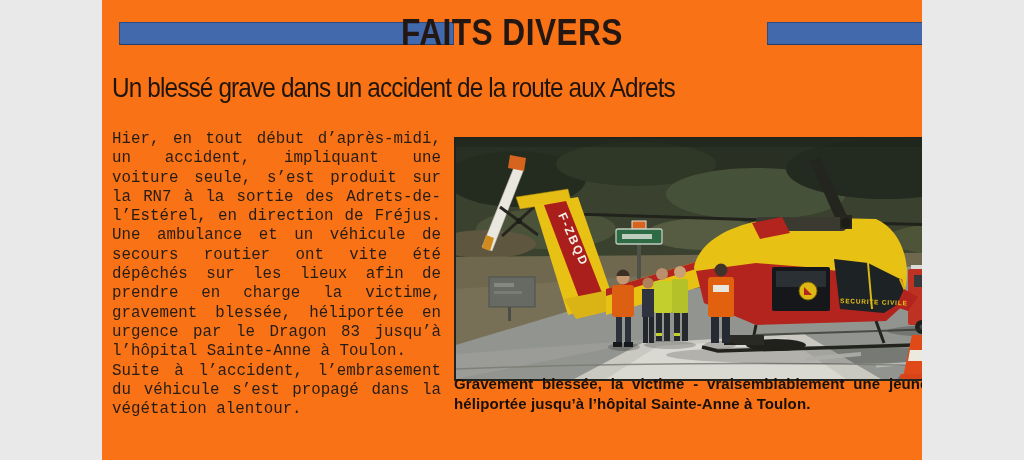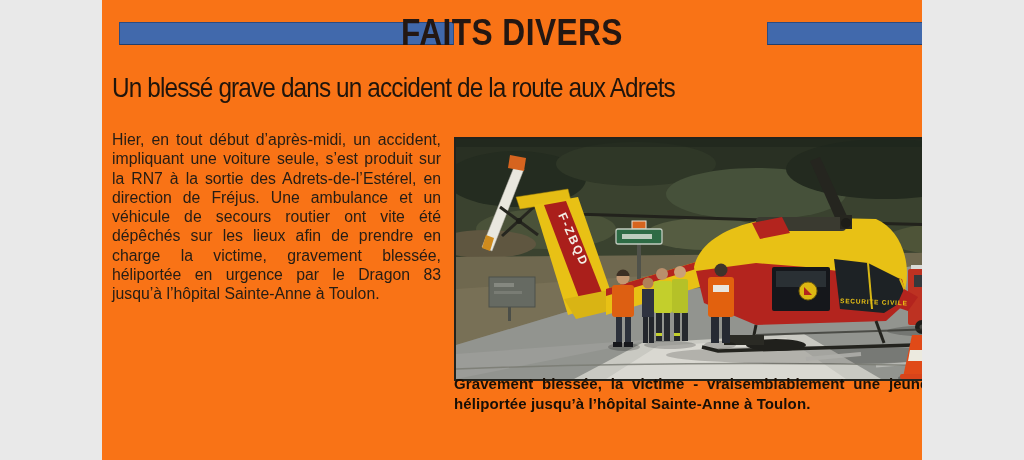--- a/index.html
+++ b/index.html
@@ -23,21 +23,21 @@
   .kicker-title span { display:inline-block; transform:scaleX(0.88); letter-spacing:0.5px; }
   
   .headline {
     position:absolute; top:64px; left:10px; width:1010px;
     font-size:28px; font-weight:normal; color:#20150c; white-space:nowrap; line-height:48px;
   }
   .headline span { display:inline-block; transform:scaleX(0.87); transform-origin:0 50%; letter-spacing:-1px; }
   
   .article {
     position:absolute; top:130px; left:10px; width:329px;
-    font-family:Liberation Sans, sans-serif;
+    font-family:Liberation Mono, monospace;
     font-size:15.8px; line-height:19.3px; color:#251d15; text-align:justify;
   }
   .article p { margin:0; }
   
   .photo-frame {
     position:absolute; top:137px; left:352px; width:653px; height:244px;
     border:2px solid #23231d; box-sizing:border-box; background:#39412f;
   }
   .photo-frame svg { display:block; width:100%; height:100%; }
   
@@ -61,20 +61,21 @@
     <span>FAITS DIVERS</span>
   </div>
   <div class="kicker-bar right"></div>
 
   <div class="headline">
     <span>Un blessé grave dans un accident de la route aux Adrets</span>
   </div>
 
   <div class="article">
     <p>Hier, en tout début d’après-midi, un accident, impliquant une voiture seule, s’est produit sur la RN7 à la sortie des Adrets-de-l’Estérel, en direction de Fréjus. Une ambulance et un véhicule de secours routier ont vite été dépêchés sur les lieux afin de prendre en charge la victime, gravement blessée, héliportée en urgence par le Dragon 83 jusqu’à l’hôpital Sainte-Anne à Toulon.</p>
+    <p>Suite à l’accident, l’embrasement du véhicule s’est propagé dans la végétation alentour.</p>
   </div>
 
   <div class="photo-frame">
     <svg viewBox="0 0 649 240" preserveAspectRatio="none">
 
       <rect x="0" y="0" width="649" height="240" fill="#90928f"></rect>
 
       <g>
         <rect x="0" y="0" width="649" height="118" fill="#3a422f"></rect>
         <rect x="0" y="0" width="649" height="34" fill="#293023"></rect>

